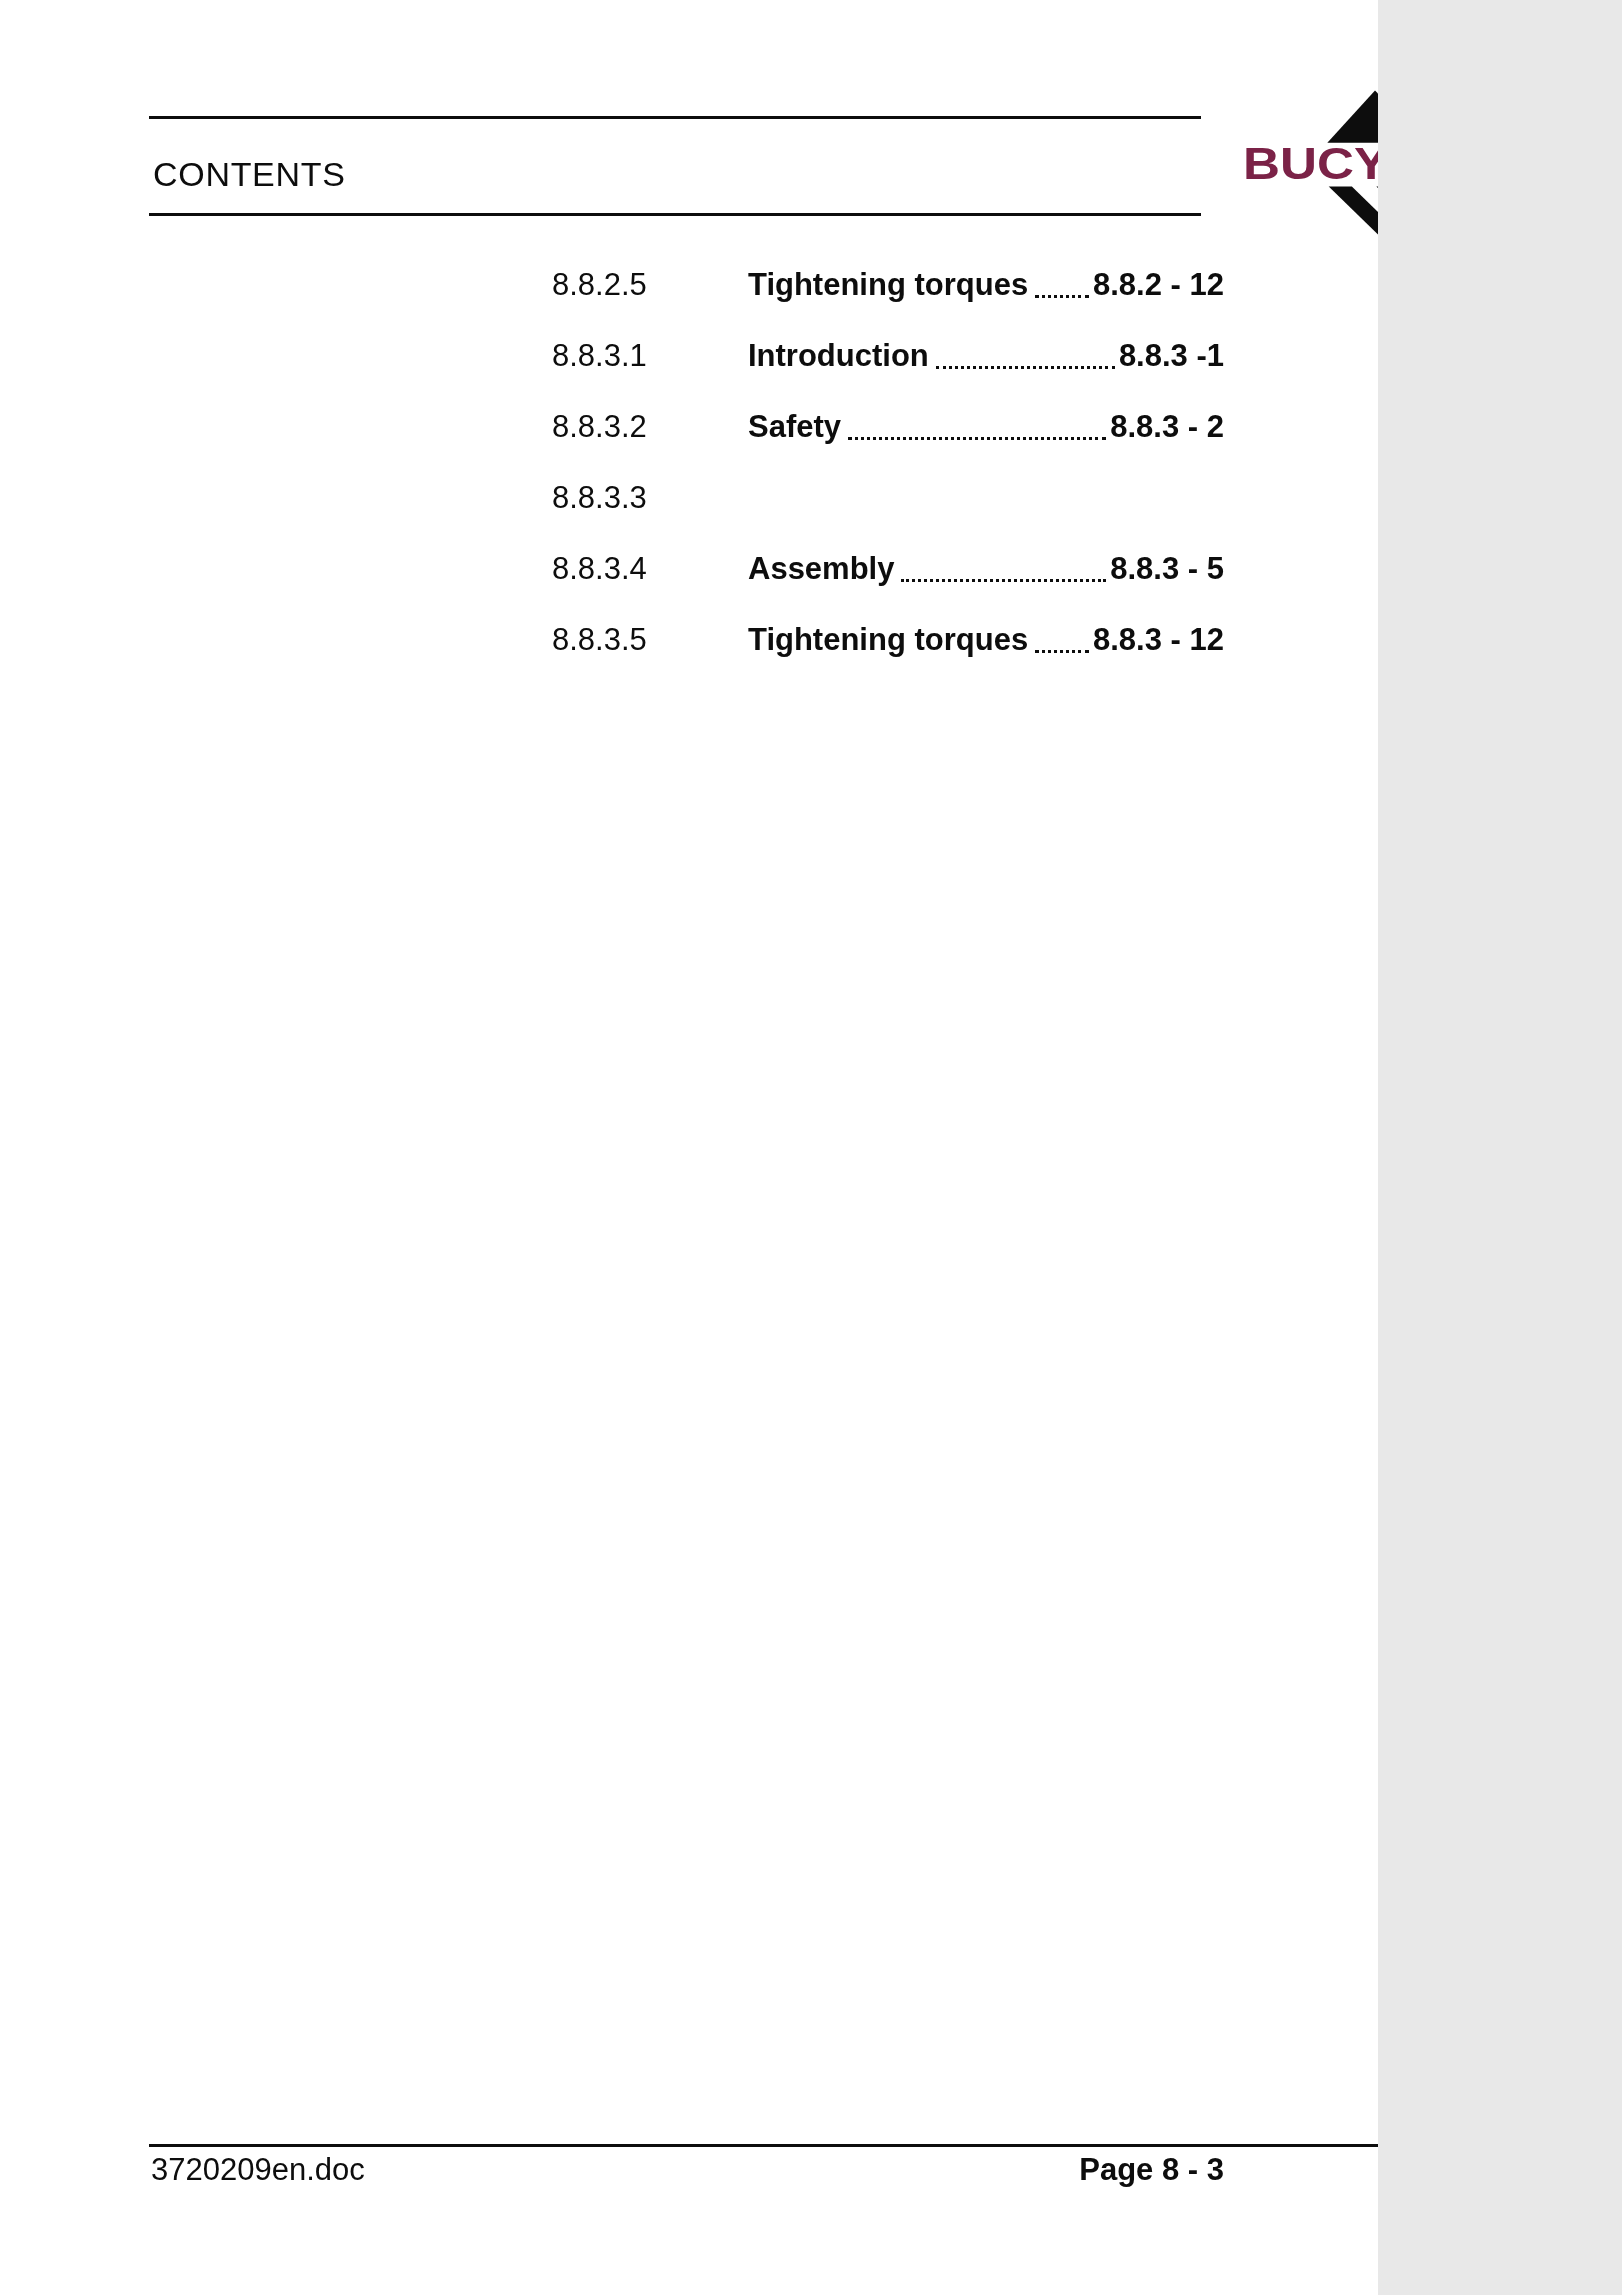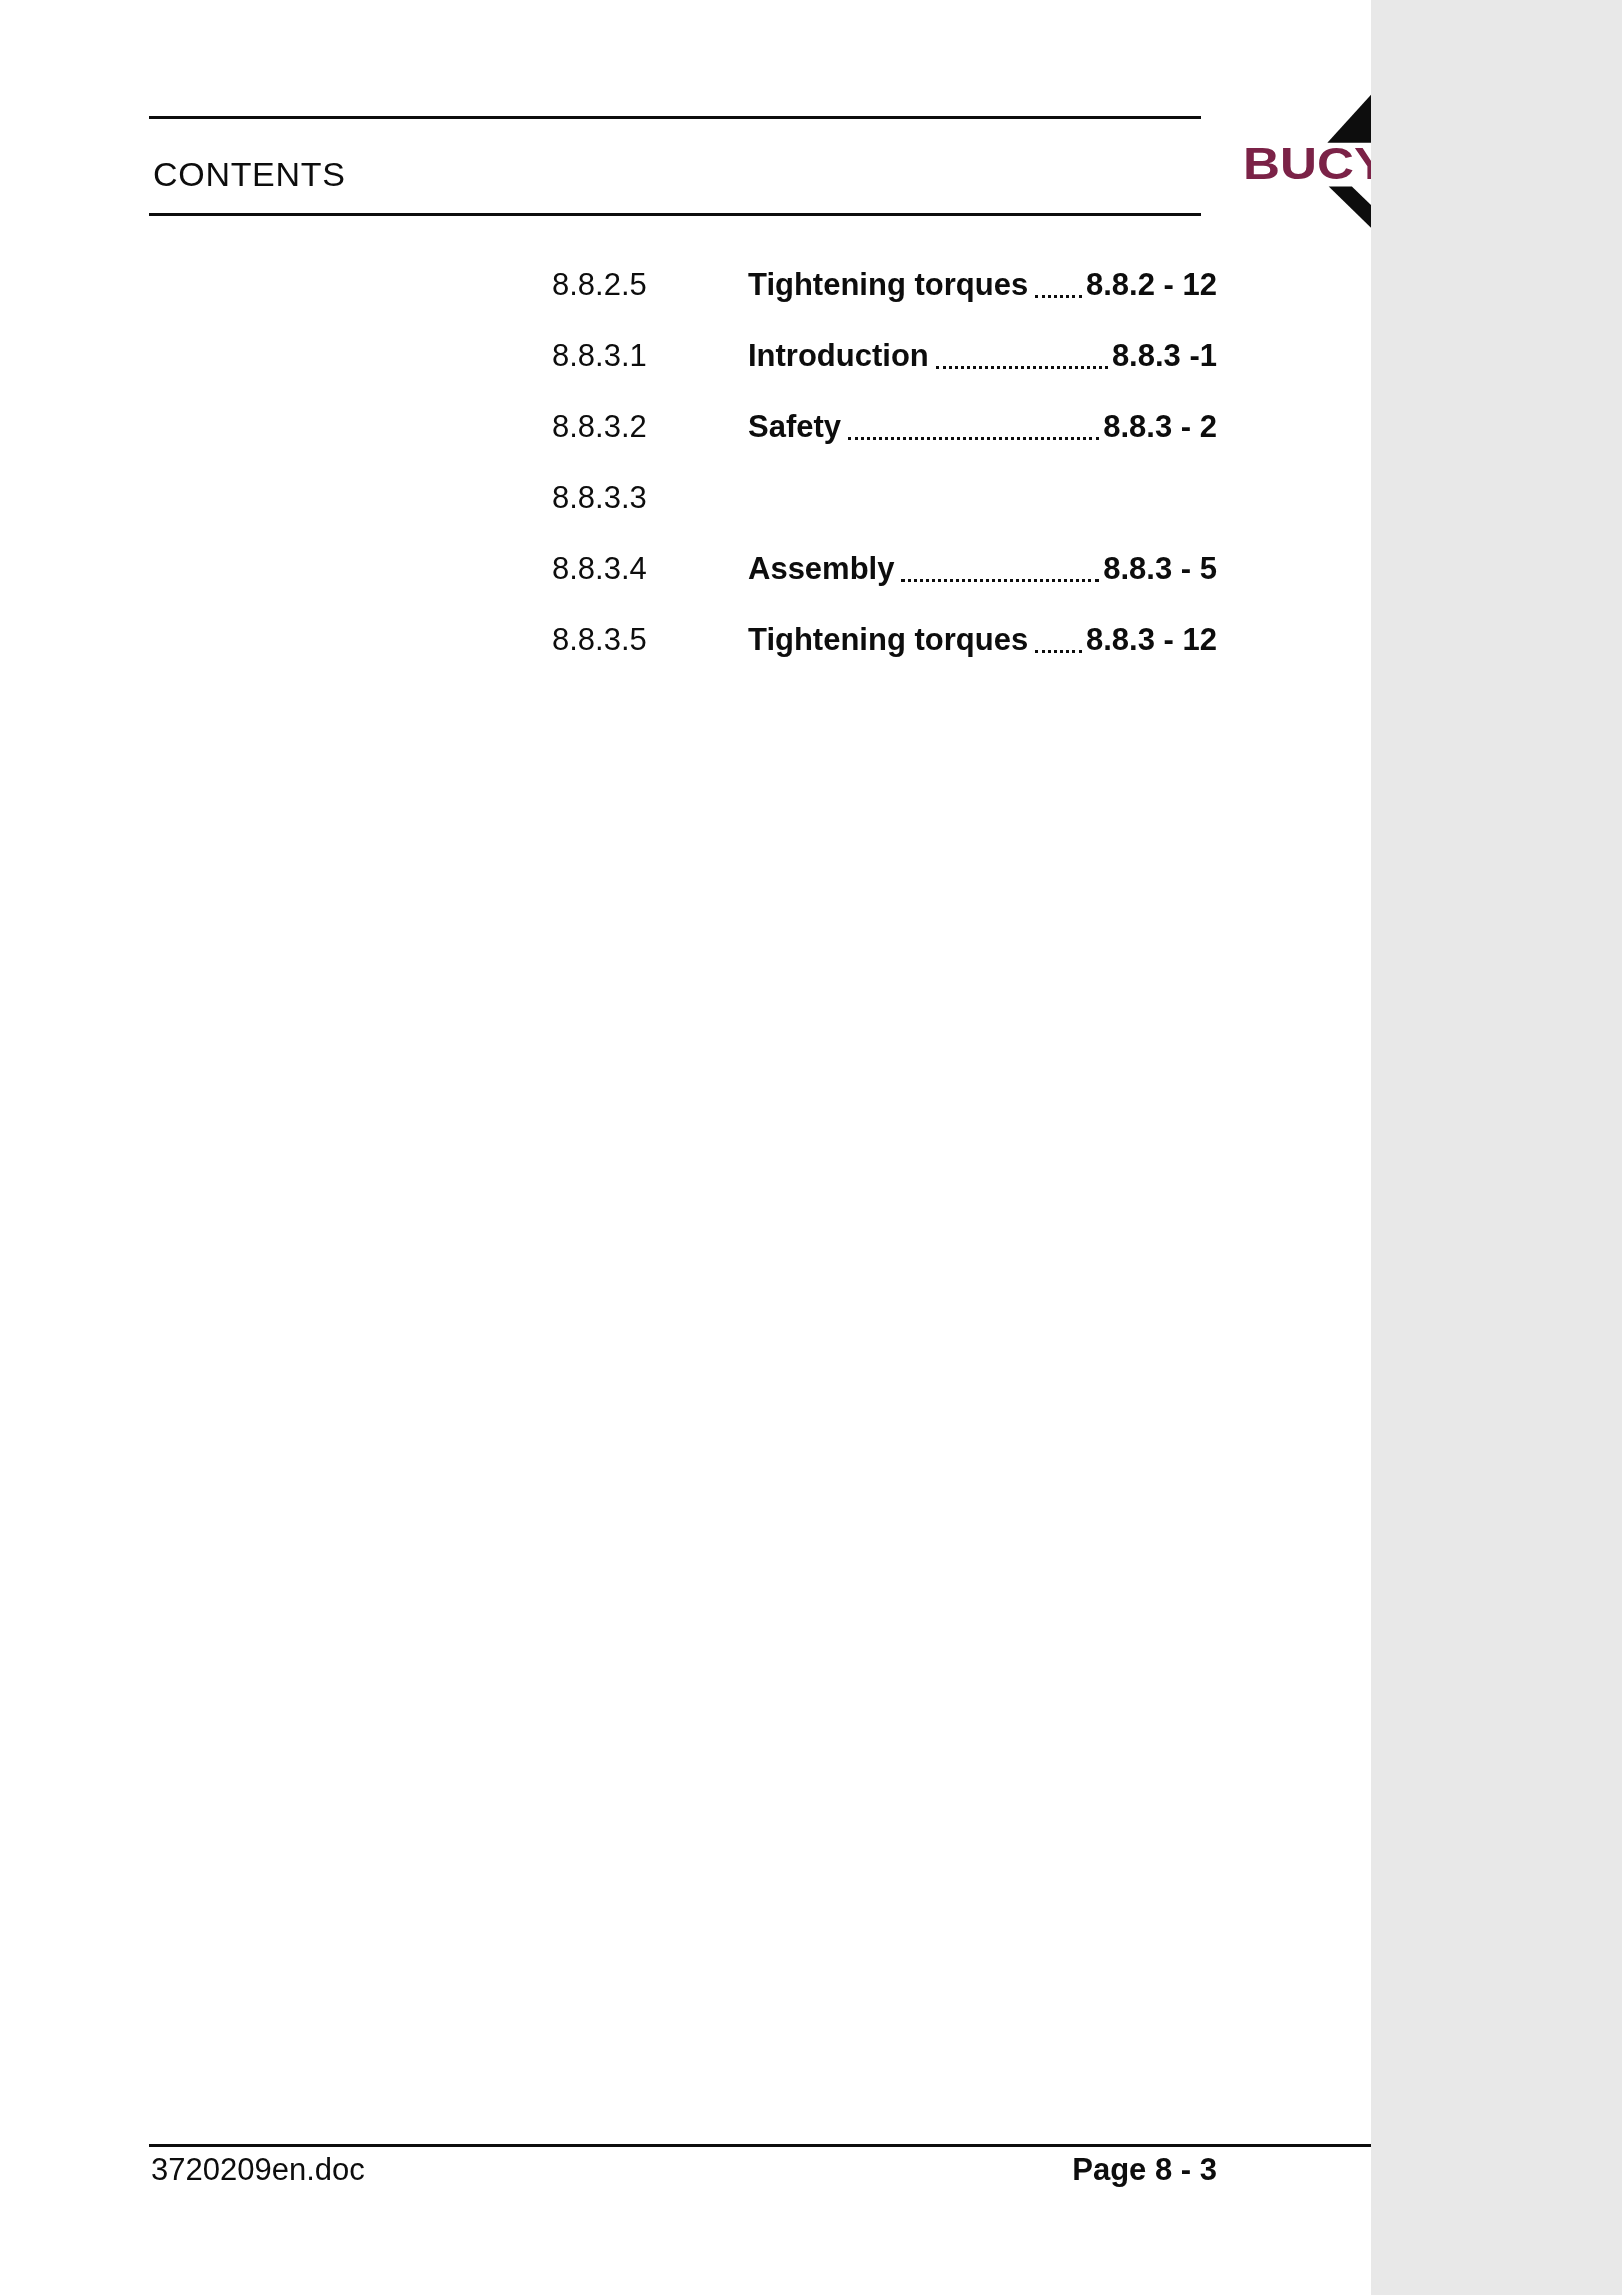--- a/index.html
+++ b/index.html
@@ -4,20 +4,21 @@
 <style>
   html, body { margin: 0; padding: 0; background: #e8e8e8; }
   .page {
     position: relative;
     width: 1371px;
     height: 2295px;
     background: #ffffff;
     font-family: "Liberation Sans", sans-serif;
     color: #0d0d0d;
     overflow: hidden;
+    padding-left: 7px;
   }
 
   
   .rule {
     position: absolute;
     background: #0d0d0d;
     height: 2.7px;
   }
   .rule-top    { left: 149px; top: 116px; width: 1052px; }
   .rule-bottom { left: 149px; top: 213px; width: 1052px; }

